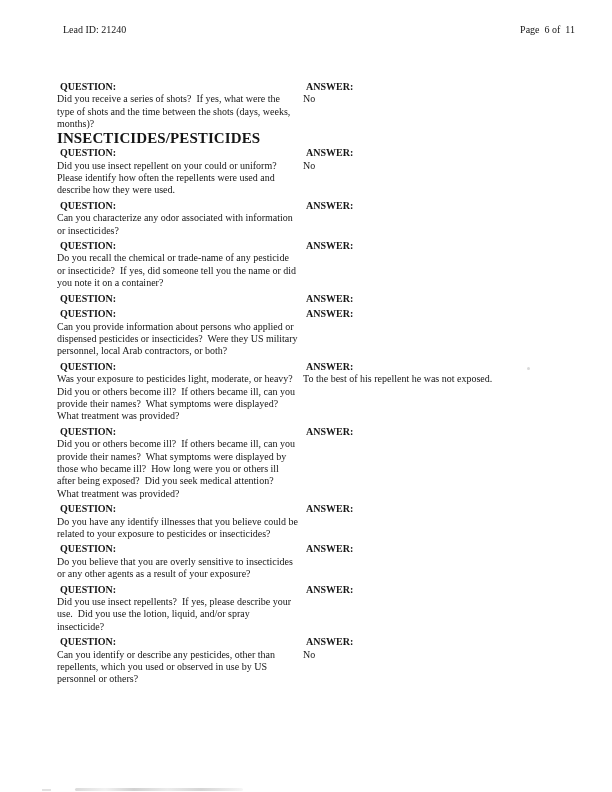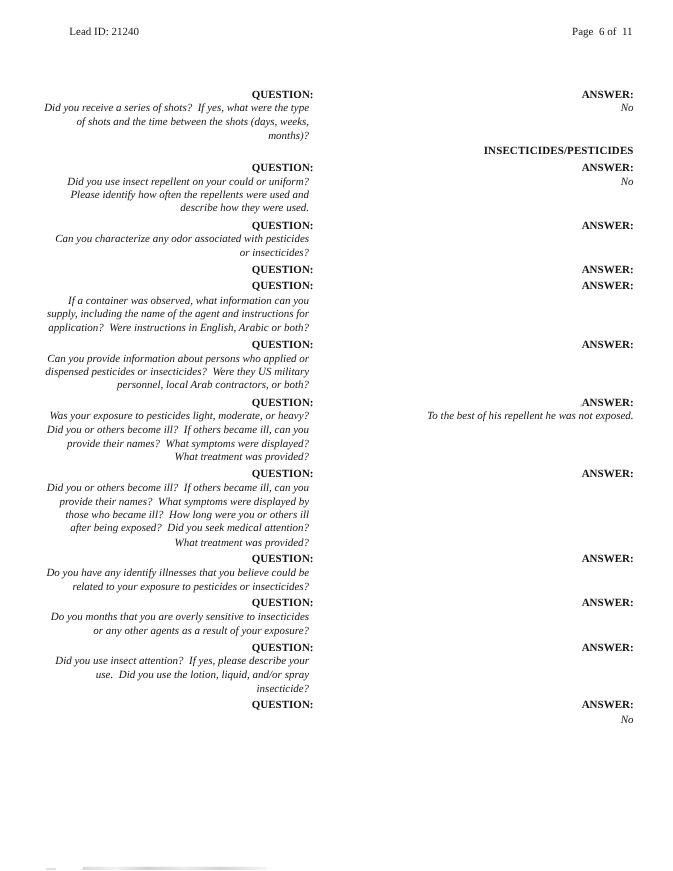--- a/index.html
+++ b/index.html
@@ -24,22 +24,21 @@
   .page-header {
     display: flex;
     justify-content: space-between;
     align-items: flex-start;
     padding: 24px 37px 0 63px;
     font-size: 10px;
     line-height: 12px;
     white-space: pre-wrap;
   }
   .content {
-    padding: 42px 36px 0 39px;
-    text-align: right;
+    padding: 42px 36px 0 57px;
   }
   .qa-block {
     display: grid;
     grid-template-columns: 246px 1fr;
     column-gap: 0;
     margin-top: 3px;
   }
   .q-col { grid-column: 1; }
   .a-col { grid-column: 2; }
   .label {
@@ -47,28 +46,27 @@
     font-size: 10px;
     line-height: 12.4px;
     padding-left: 3px;
     white-space: pre-wrap;
   }
   .q-text, .a-text {
     font-size: 10px;
     line-height: 12.4px;
     white-space: pre-wrap;
     padding-right: 4px;
-    font-style: italic;
   }
   .a-text {
     padding-right: 0;
   }
   .section-heading {
     font-weight: bold;
-    font-size: 10px;
+    font-size: 15px;
     line-height: 12.6px;
     margin-top: 1px;
     letter-spacing: 0.1px;
     white-space: pre-wrap;
   }
   .scan-smudge {
     position: absolute;
     left: 75px;
     top: 788px;
     width: 168px;
@@ -130,42 +128,42 @@
     </div>
     <div class="a-col">
       <div class="label">ANSWER:</div>
       <div class="a-text">No</div>
     </div>
   </div>
 
   <div class="qa-block">
     <div class="q-col">
       <div class="label">QUESTION:</div>
-      <div class="q-text">Can you characterize any odor associated with pesticides or insecticides?</div>
-    </div>
-    <div class="a-col">
-      <div class="label">ANSWER:</div>
-      <div class="a-text"></div>
-    </div>
-  </div>
-
-  <div class="qa-block">
-    <div class="q-col">
-      <div class="label">QUESTION:</div>
-    </div>
-    <div class="a-col">
-      <div class="label">ANSWER:</div>
-      <div class="a-text"></div>
-    </div>
-  </div>
-
-  <div class="qa-block">
-    <div class="q-col">
-      <div class="label">QUESTION:</div>
-      <div class="q-text">If a container was observed, what information can you supply, including the name of the agent and instructions for application?  Were instructions in English, Arabic or both?</div>
+      <div class="q-text">Can you characterize any odor associated with information or insecticides?</div>
+    </div>
+    <div class="a-col">
+      <div class="label">ANSWER:</div>
+      <div class="a-text"></div>
+    </div>
+  </div>
+
+  <div class="qa-block">
+    <div class="q-col">
+      <div class="label">QUESTION:</div>
+      <div class="q-text">Do you recall the chemical or trade-name of any pesticide or insecticide?  If yes, did someone tell you the name or did you note it on a container?</div>
+    </div>
+    <div class="a-col">
+      <div class="label">ANSWER:</div>
+      <div class="a-text"></div>
+    </div>
+  </div>
+
+  <div class="qa-block">
+    <div class="q-col">
+      <div class="label">QUESTION:</div>
     </div>
     <div class="a-col">
       <div class="label">ANSWER:</div>
       <div class="a-text"></div>
     </div>
   </div>
 
   <div class="qa-block">
     <div class="q-col">
       <div class="label">QUESTION:</div>
@@ -206,42 +204,43 @@
     </div>
     <div class="a-col">
       <div class="label">ANSWER:</div>
       <div class="a-text"></div>
     </div>
   </div>
 
   <div class="qa-block">
     <div class="q-col">
       <div class="label">QUESTION:</div>
-      <div class="q-text">Do you months that you are overly sensitive to insecticides or any other agents as a result of your exposure?</div>
-    </div>
-    <div class="a-col">
-      <div class="label">ANSWER:</div>
-      <div class="a-text"></div>
-    </div>
-  </div>
-
-  <div class="qa-block">
-    <div class="q-col">
-      <div class="label">QUESTION:</div>
-      <div class="q-text">Did you use insect attention?  If yes, please describe your use.  Did you use the lotion, liquid, and/or spray insecticide?</div>
-    </div>
-    <div class="a-col">
-      <div class="label">ANSWER:</div>
-      <div class="a-text"></div>
-    </div>
-  </div>
-
-  <div class="qa-block">
-    <div class="q-col">
-      <div class="label">QUESTION:</div>
+      <div class="q-text">Do you believe that you are overly sensitive to insecticides or any other agents as a result of your exposure?</div>
+    </div>
+    <div class="a-col">
+      <div class="label">ANSWER:</div>
+      <div class="a-text"></div>
+    </div>
+  </div>
+
+  <div class="qa-block">
+    <div class="q-col">
+      <div class="label">QUESTION:</div>
+      <div class="q-text">Did you use insect repellents?  If yes, please describe your use.  Did you use the lotion, liquid, and/or spray insecticide?</div>
+    </div>
+    <div class="a-col">
+      <div class="label">ANSWER:</div>
+      <div class="a-text"></div>
+    </div>
+  </div>
+
+  <div class="qa-block">
+    <div class="q-col">
+      <div class="label">QUESTION:</div>
+      <div class="q-text">Can you identify or describe any pesticides, other than repellents, which you used or observed in use by US personnel or others?</div>
     </div>
     <div class="a-col">
       <div class="label">ANSWER:</div>
       <div class="a-text">No</div>
     </div>
   </div>
 </div>
 
   <div class="scan-dot-left"></div>
   <div class="scan-smudge"></div>

